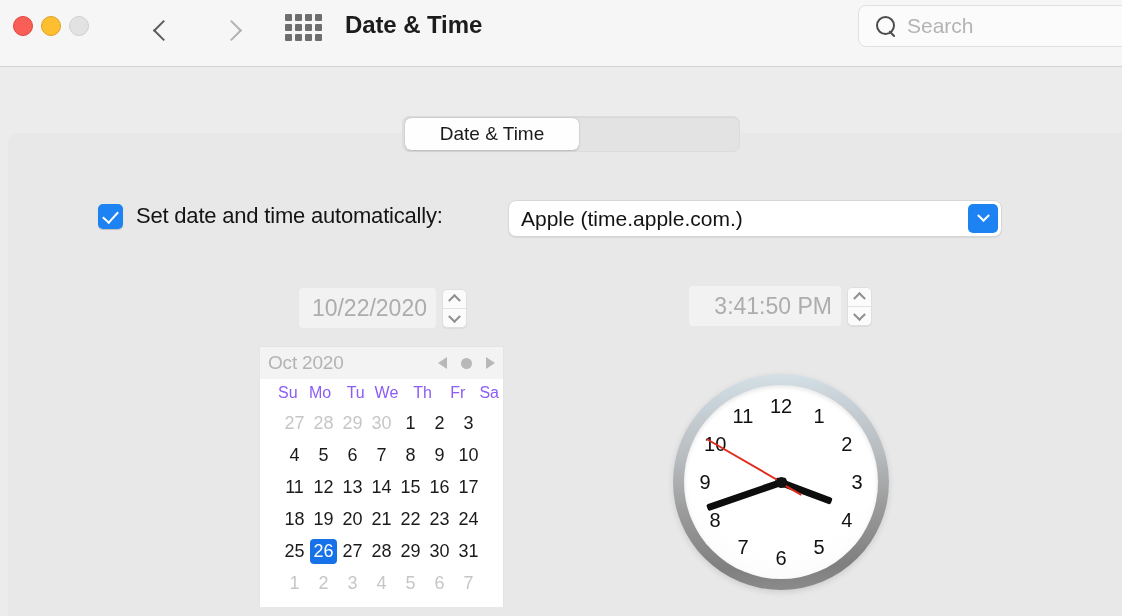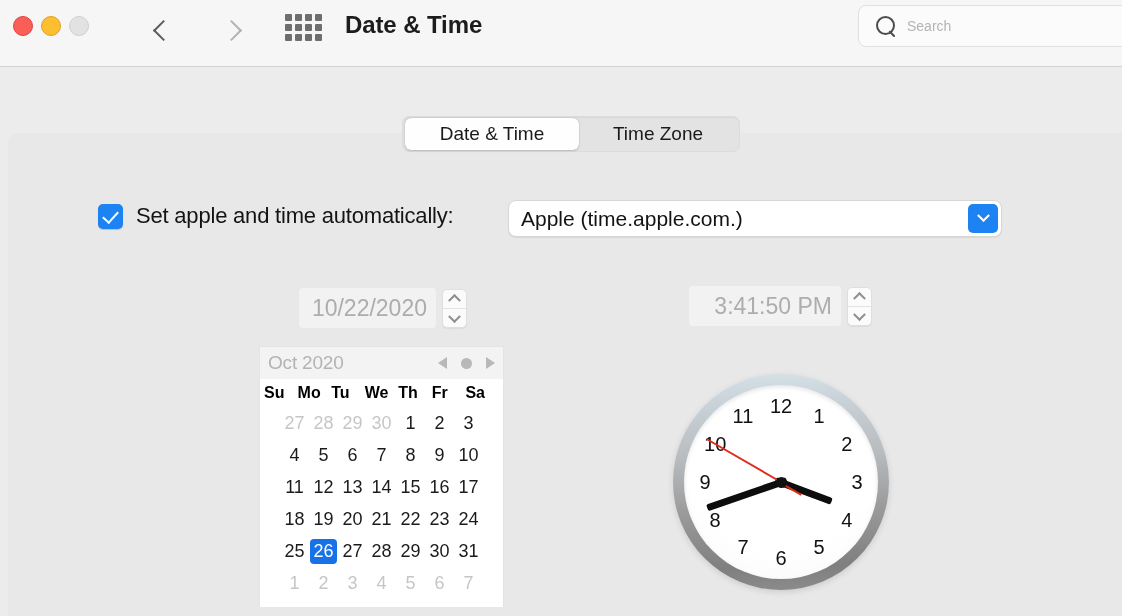--- a/index.html
+++ b/index.html
@@ -71,21 +71,21 @@
   }
   .searchbox .mag::before {
     content: ""; position: absolute; left: 1px; top: 1px;
     width: 15px; height: 15px; border: 2.3px solid #4c4c4c; border-radius: 50%;
   }
   .searchbox .mag::after {
     content: ""; position: absolute; left: 14px; top: 15px;
     width: 8px; height: 2.4px; background: #4c4c4c; border-radius: 2px;
     transform: rotate(45deg); transform-origin: left center;
   }
-  .searchbox .ph { font-size: 14px; color: #b4b4b4; }
+  .searchbox .ph { font-size: 21px; color: #b4b4b4; }
 
   
   .panel {
     position: absolute; left: 8px; top: 133px;
     width: 1150px; height: 520px;
     background: #e8e8e8;
     border-radius: 9px;
   }
 
   
@@ -192,21 +192,21 @@
   .cal-nav { margin-left: auto; display: flex; align-items: center; gap: 14px; }
   .tri-l { width:0;height:0;border-top:6px solid transparent;border-bottom:6px solid transparent;border-right:9px solid #b8b8b8; }
   .tri-r { width:0;height:0;border-top:6px solid transparent;border-bottom:6px solid transparent;border-left:9px solid #b8b8b8; }
   .dot   { width: 11px; height: 11px; border-radius: 50%; background: #b8b8b8; }
 
   .cal-dow {
     display: grid; grid-template-columns: repeat(7, 1fr);
     height: 28px; align-items: center; padding: 0 4px;
   }
   .cal-dow span {
-    text-align: left; font-size: 16px; font-weight: bold; color: #000000;
+    text-align: right; font-size: 16px; font-weight: normal; color: #8b5cf6;
   }
   .cal-grid {
     display: grid; grid-template-columns: repeat(7, 1fr);
     grid-auto-rows: 32px; padding: 0 20px;
   }
   .cal-grid span {
     display: flex; align-items: center; justify-content: center;
     font-size: 18px; color: #1b1b1b;
   }
   .cal-grid span.out { color: #c6c6c6; }
@@ -287,26 +287,25 @@
   <div class="searchbox">
     <span class="mag"></span>
     <span class="ph">Search</span>
   </div>
 </div>
 
 <div class="panel"></div>
 
 <div class="segmented">
   <div class="seg active">Date &amp; Time</div>
-  <div class="seg inactive">Time Zone</div>
 </div>
 
 <div class="cbrow">
   <span class="cbox"></span>
-  <span class="cblabel">Set apple and time automatically:</span>
+  <span class="cblabel">Set date and time automatically:</span>
 </div>
 
 <div class="popup">
   <span class="val">Apple (time.apple.com.)</span>
   <span class="chevbtn">
       <i></i>
     </span>
 </div>
 
 <div class="fieldgrp" id="date-group">

